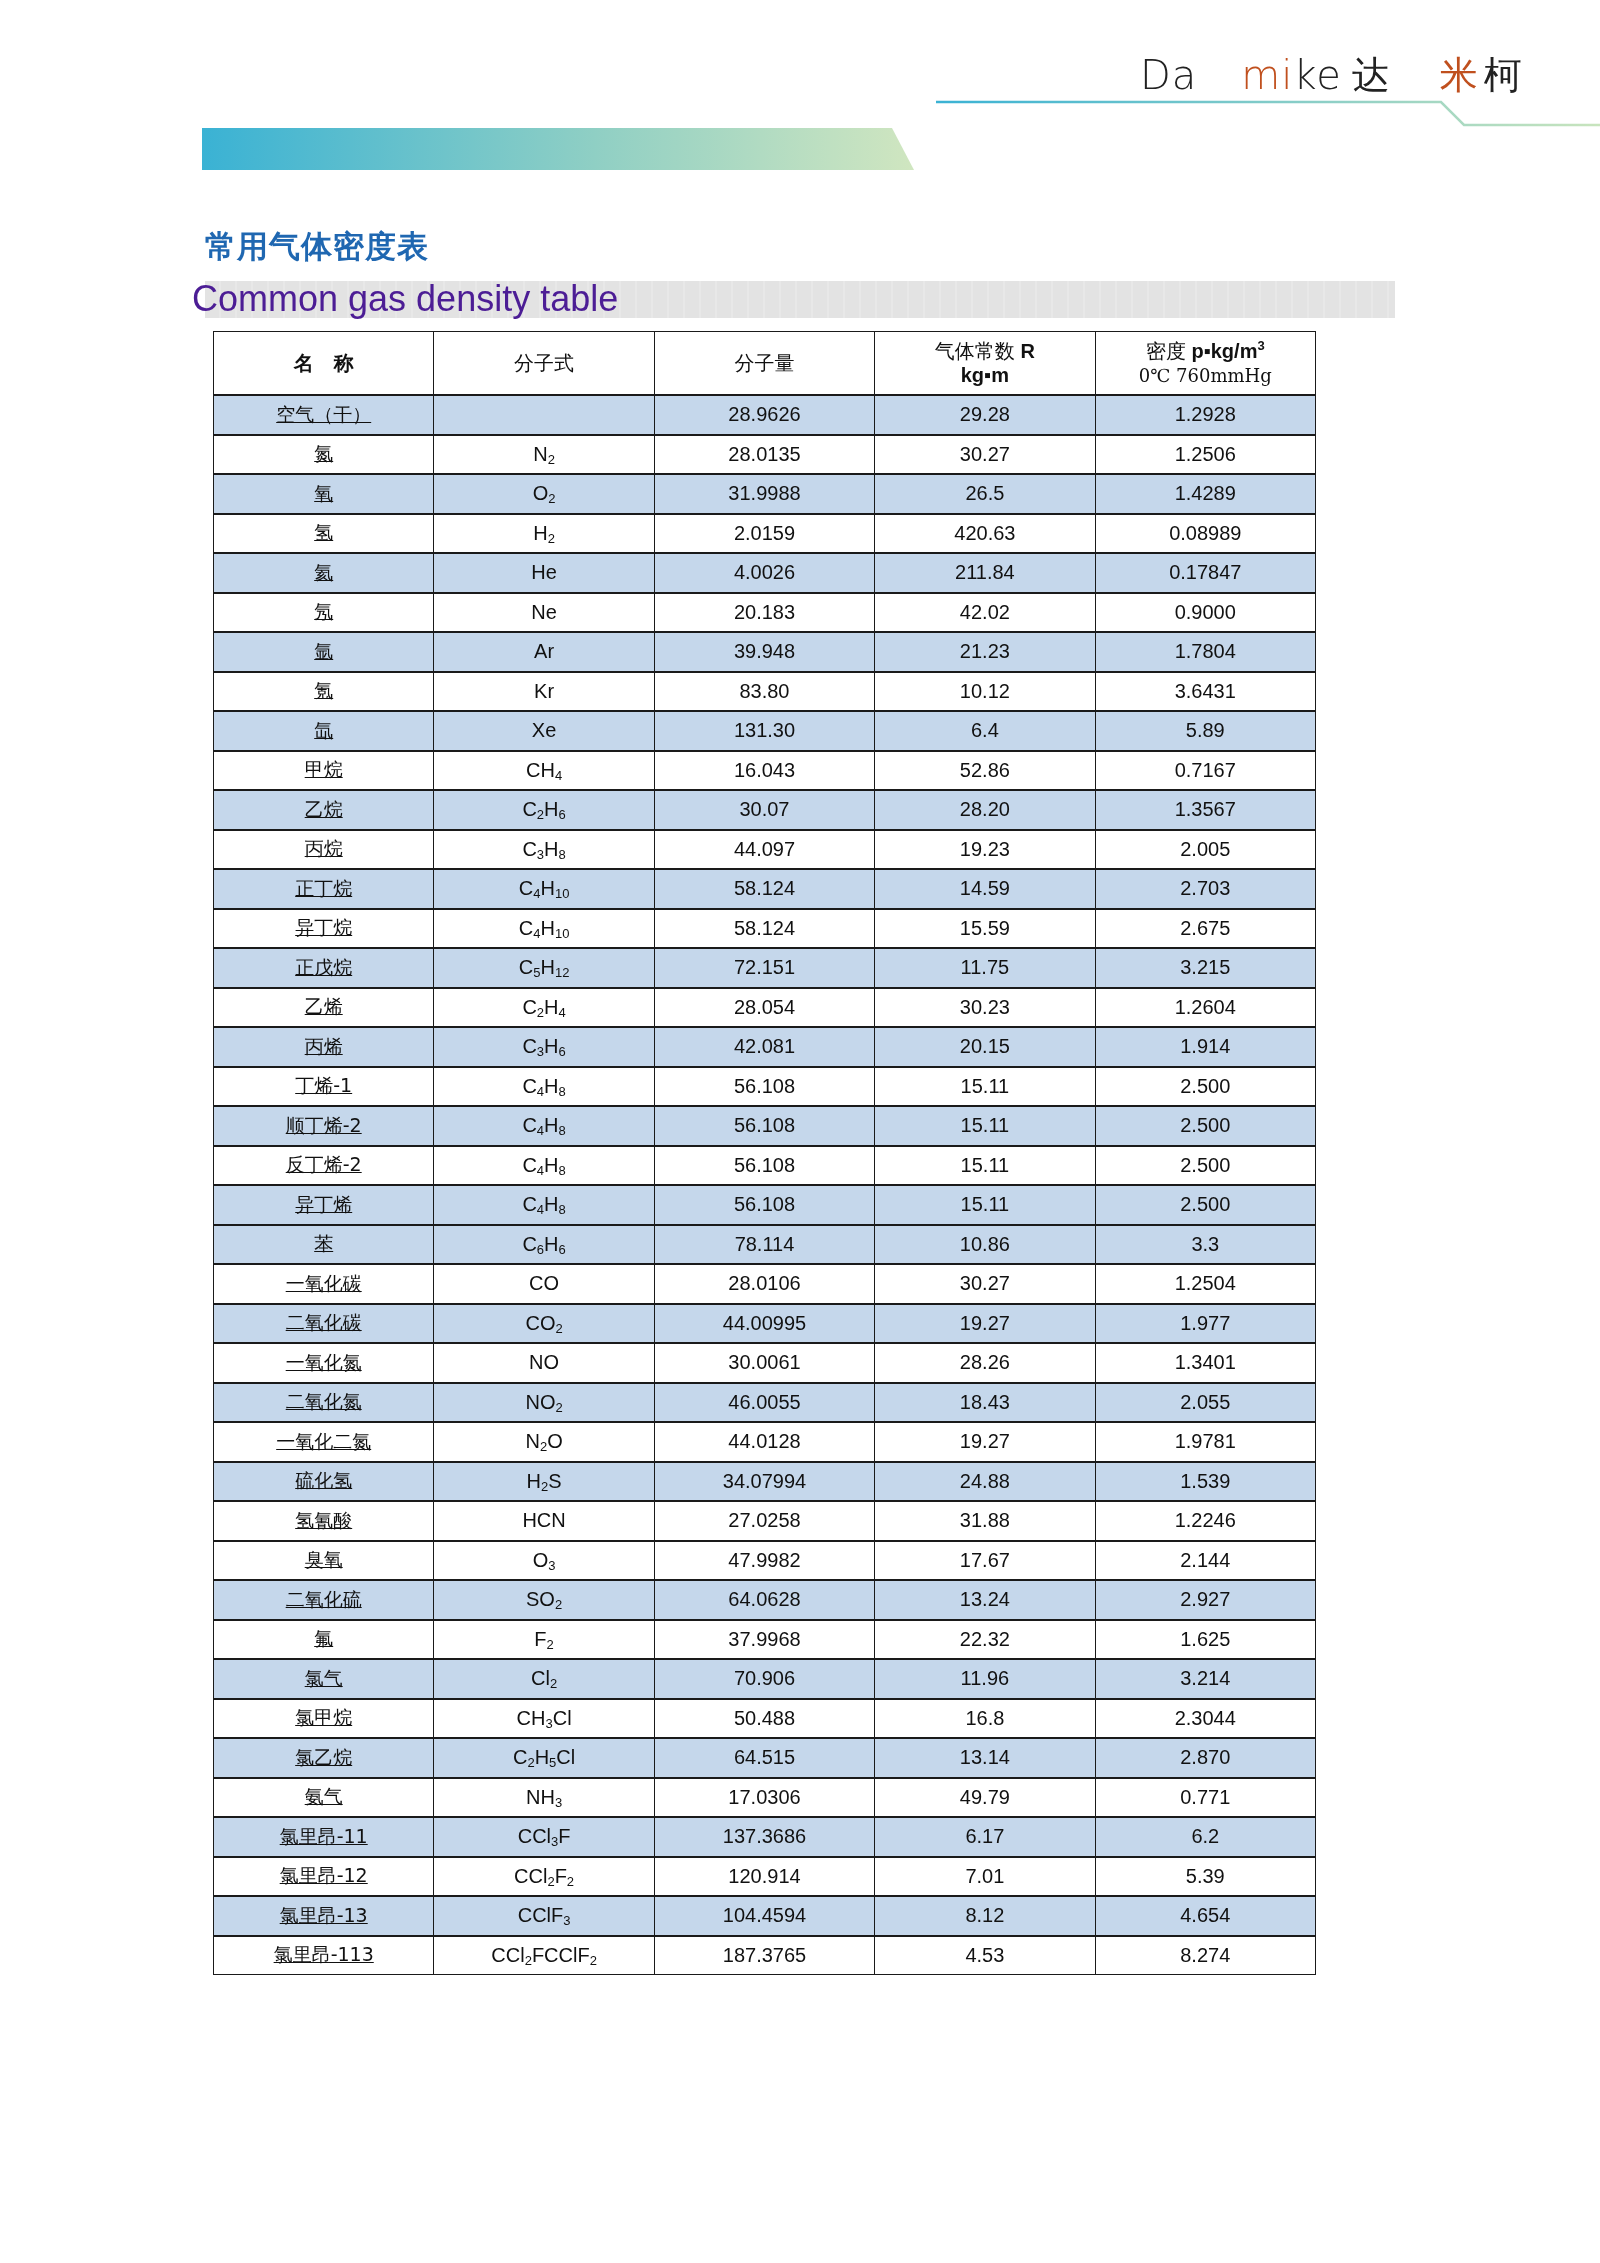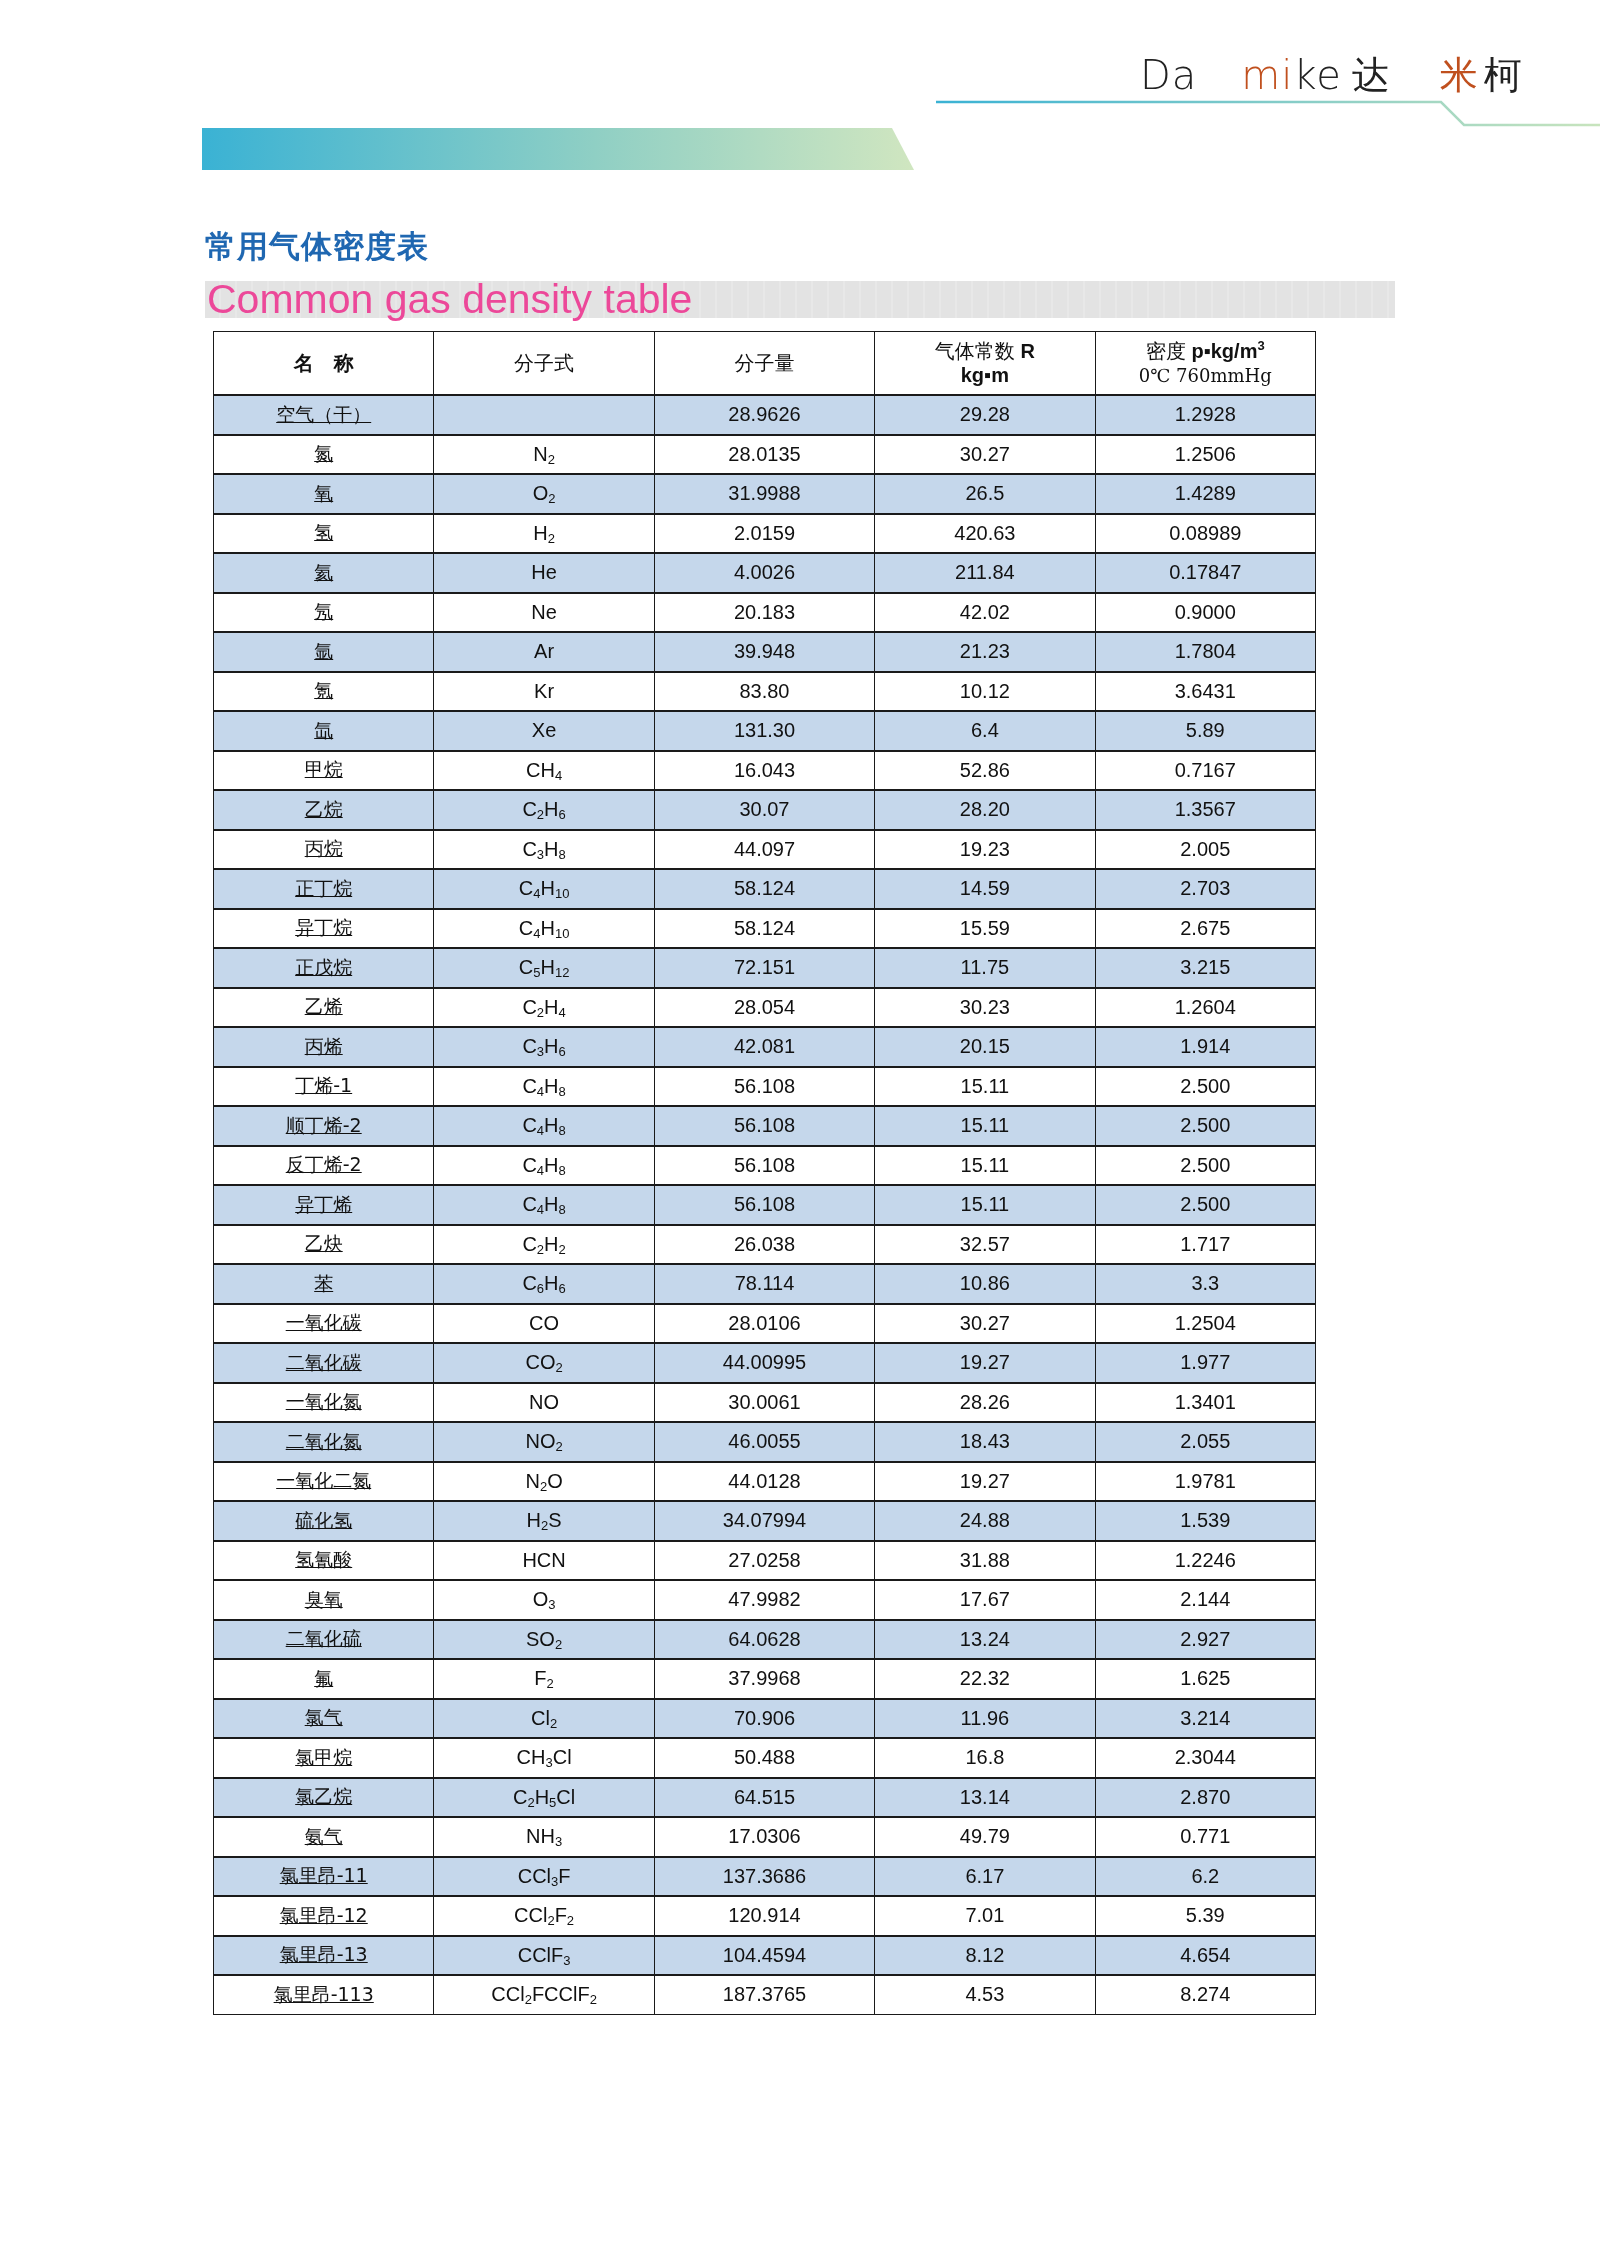--- a/index.html
+++ b/index.html
@@ -8,21 +8,21 @@
   .logo { position:absolute; left:1140px; top:50px; height:50px; display:flex; align-items:center;
           font-family:"DejaVu Sans", sans-serif; font-weight:300; font-size:40px; letter-spacing:1px; color:#222; }
   .logo .accent { color:#c0501e;margin-left:44px; }
   .logo .cn { margin-left:10px; font-size:38px; letter-spacing:6px; }
   .header-line { position:absolute; left:0; top:0; width:1600px; height:140px; }
   .banner { position:absolute; left:202px; top:128px; width:712px; height:42px; }
   .title-cn { position:absolute; left:205px; top:226px; font-size:31px; font-weight:bold; color:#1f67b1;
               font-family:"DejaVu Sans", sans-serif; letter-spacing:1px; }
   .title-en-bar { position:absolute; left:205px; top:281px; width:1190px; height:37px;
                   background:repeating-linear-gradient(90deg,#e3e3e3 0px,#e3e3e3 14px,#e8e8e8 14px,#e8e8e8 16px); }
-  .title-en { position:absolute; left:207px; top:280px; font-size:41px; color:#ec4899; line-height:38px; }
+  .title-en { position:absolute; left:192px; top:280px; font-size:36px; color:#4c1d95; line-height:38px; }
   table.gas { position:absolute; left:213px; top:331px; width:1103px; border-collapse:collapse;
               font-size:20px; table-layout:fixed; }
   table.gas th, table.gas td { border:1.5px solid #1a1a1a; text-align:center; padding:0; }
   table.gas th { height:62px; font-weight:normal; font-size:20px; line-height:24px; background:#fff; }
   table.gas th .b { font-weight:bold; }
   table.gas td { height:37.5px; border-top:2.5px solid #1a1a1a; }
   table.gas tr.odd td { background:#c5d7eb; }
   table.gas tr.even td { background:#ffffff; }
   table.gas td.name { font-family:"DejaVu Sans", sans-serif; font-size:19px;text-decoration:underline; }
   sub { font-size:13px; vertical-align:-3px; line-height:0; }
@@ -227,27 +227,20 @@
         <td>15.11</td>
         <td>2.500</td>
       </tr>
       <tr class="odd">
         <td class="name">异丁烯</td>
         <td><span>C</span><sub>4</sub><span>H</span><sub>8</sub></td>
         <td>56.108</td>
         <td>15.11</td>
         <td>2.500</td>
       </tr>
-      <tr class="even">
-        <td class="name">乙炔</td>
-        <td><span>C</span><sub>2</sub><span>H</span><sub>2</sub></td>
-        <td>26.038</td>
-        <td>32.57</td>
-        <td>1.717</td>
-      </tr>
       <tr class="odd">
         <td class="name">苯</td>
         <td><span>C</span><sub>6</sub><span>H</span><sub>6</sub></td>
         <td>78.114</td>
         <td>10.86</td>
         <td>3.3</td>
       </tr>
       <tr class="even">
         <td class="name">一氧化碳</td>
         <td><span>CO</span></td>

